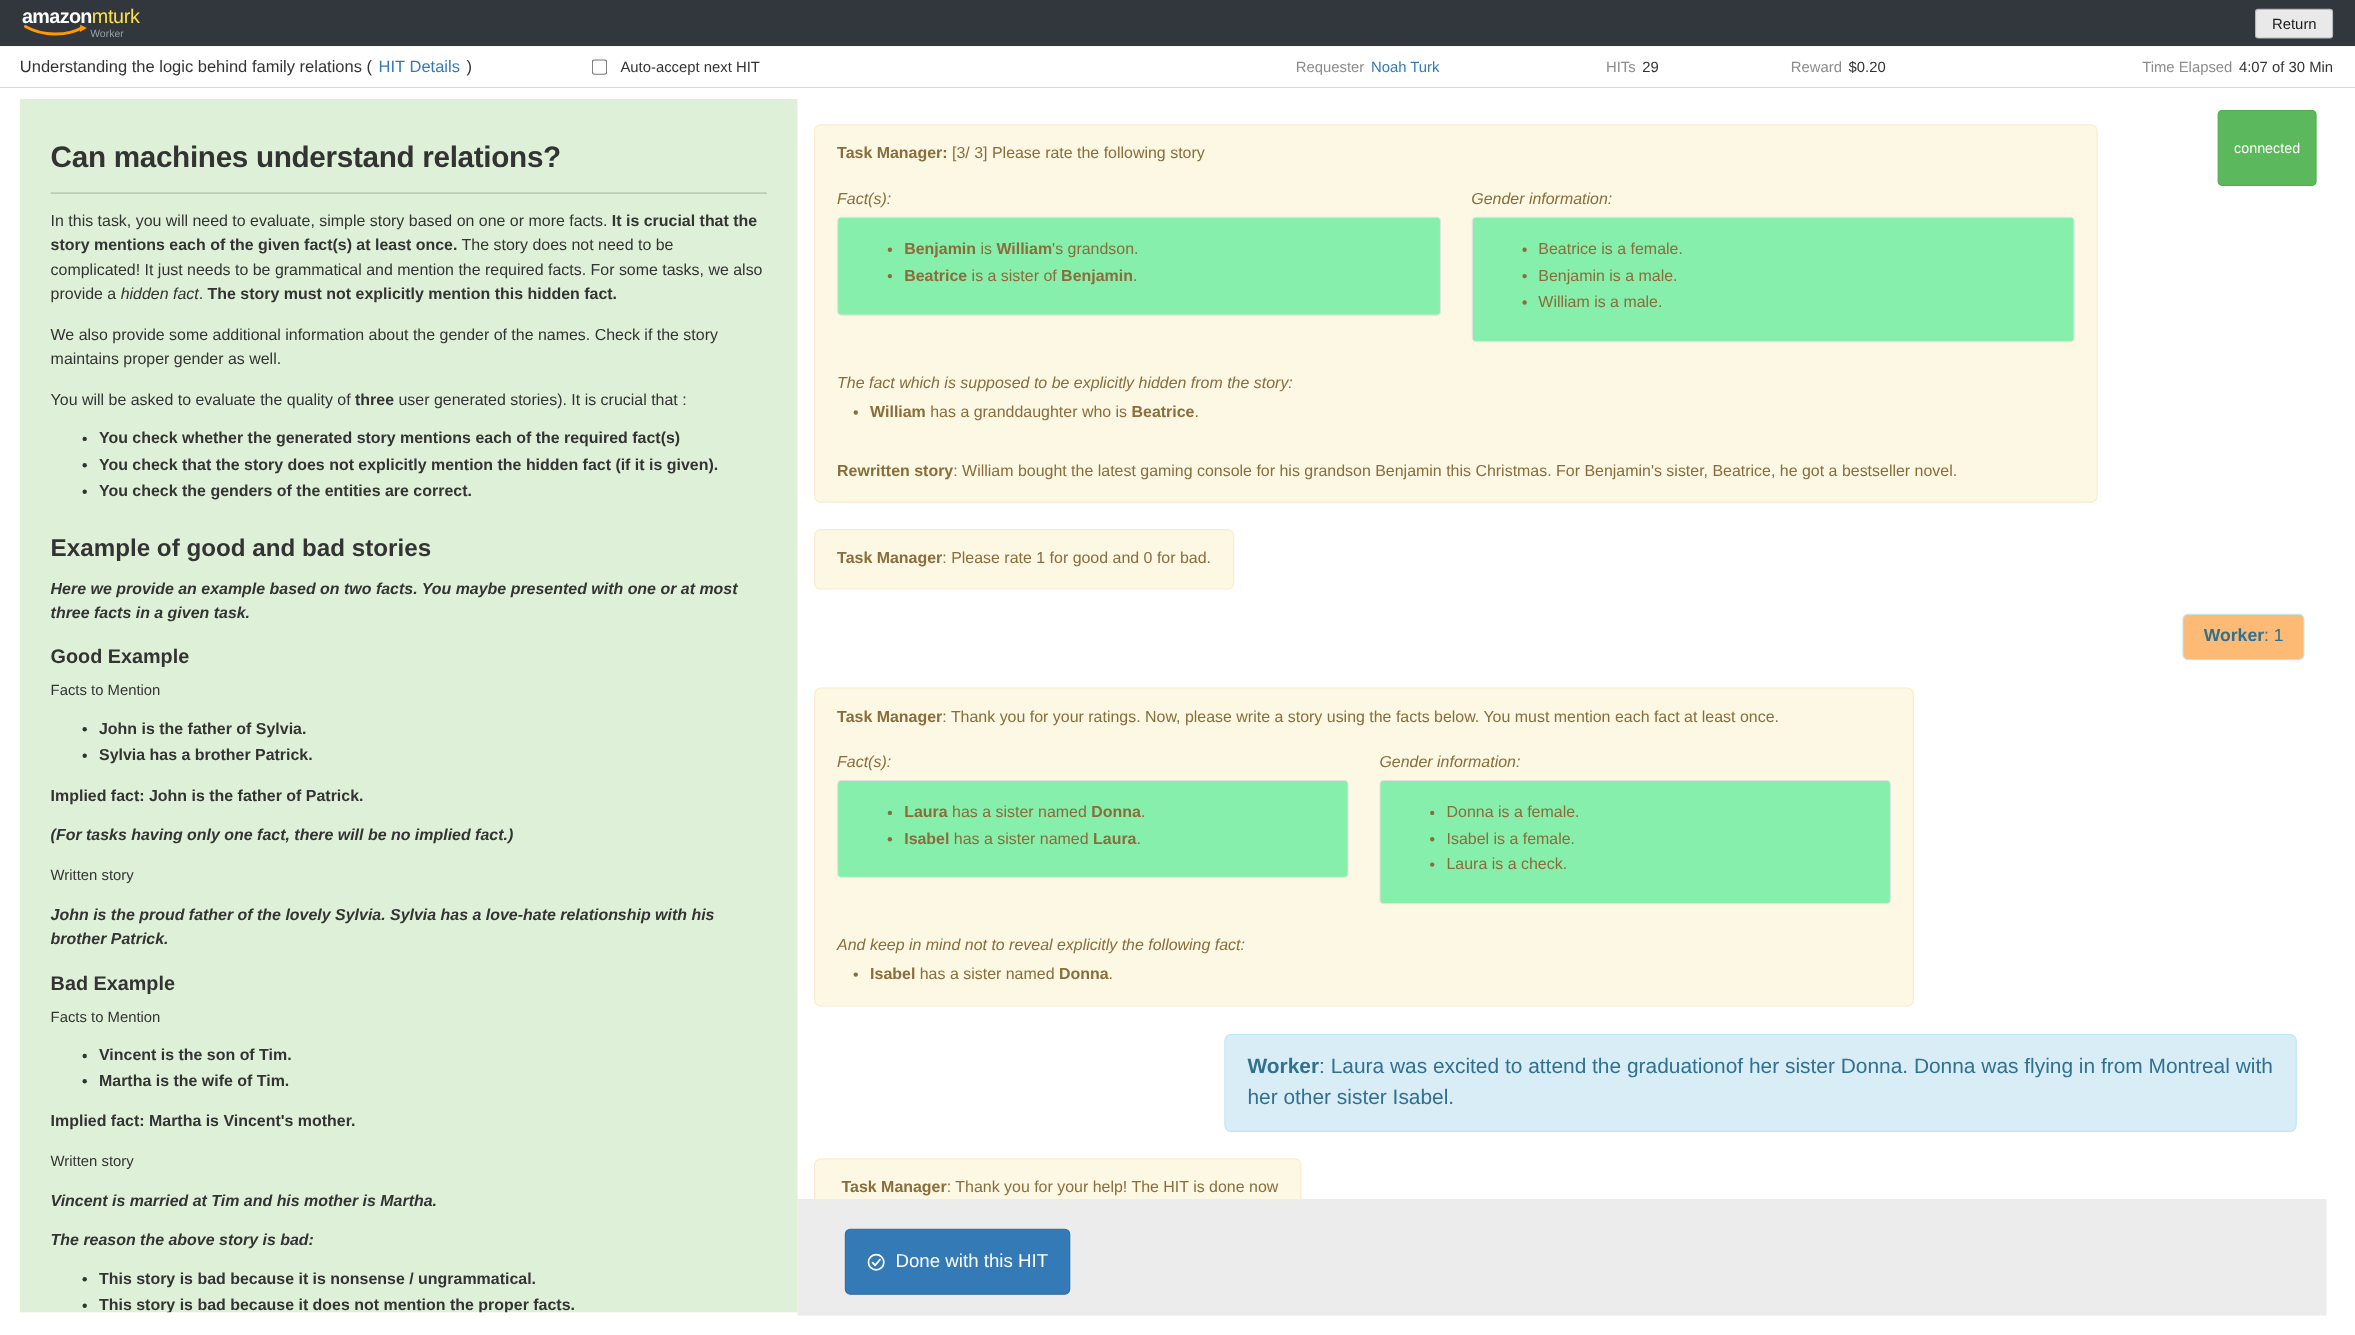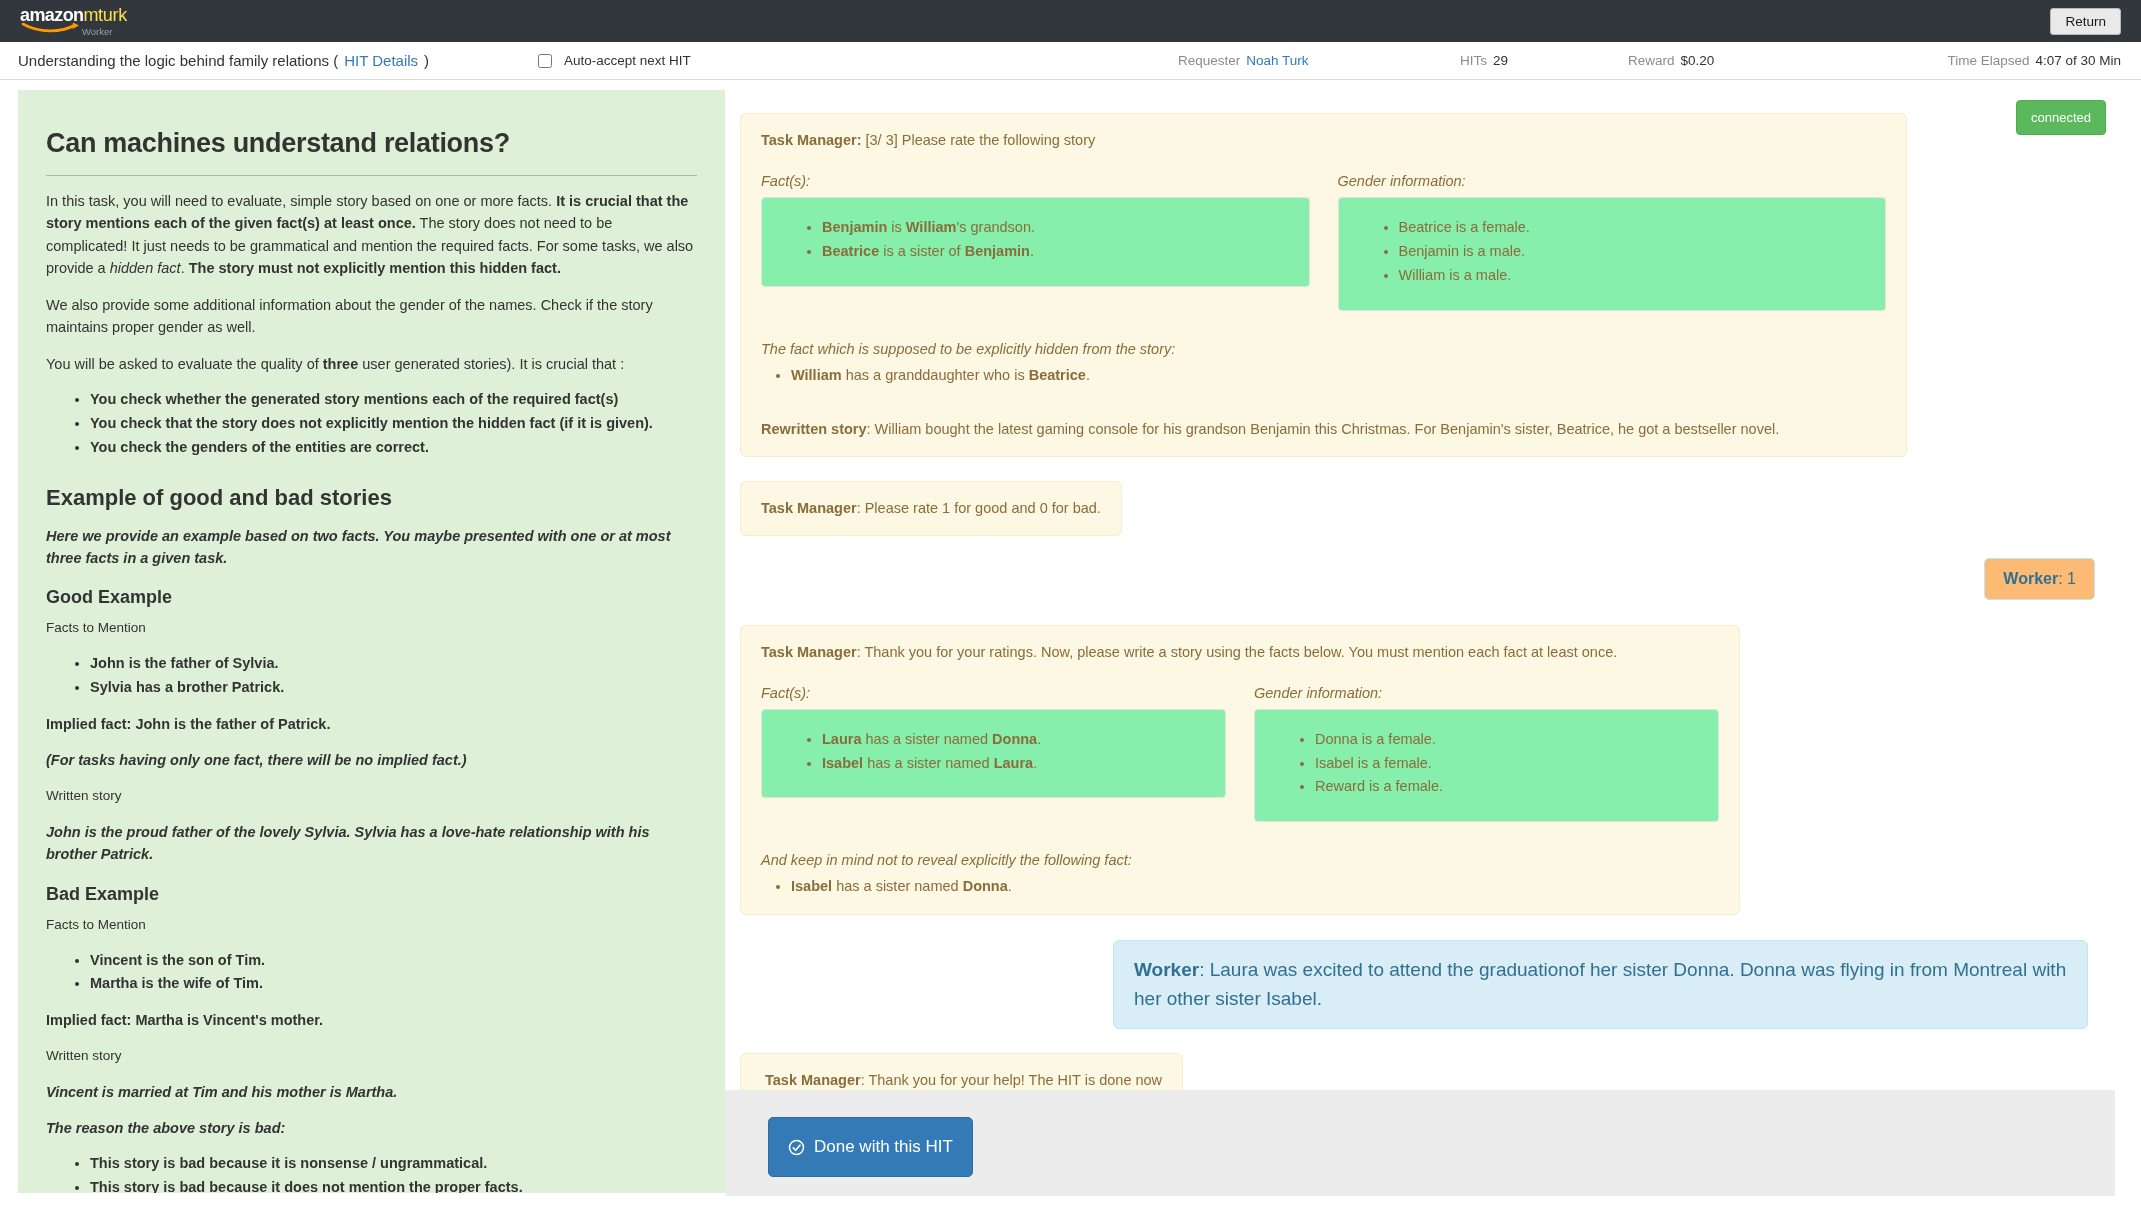--- a/index.html
+++ b/index.html
@@ -90,21 +90,21 @@
     color:#31708f; font-size:16px; padding:11px 18px;
   }
   .worker-bubble {
     width:975px; margin:25px 27px 0 auto;
     background:#d9edf7; border:1px solid #bce8f1; border-radius:6px;
     color:#31708f; font-size:19px; line-height:1.5; padding:15px 20px;
   }
   .connected {
     position:absolute; right:35px; top:100px;
     background:#5cb85c; color:#fff; font-size:13px; border-radius:4px;
-    padding:9px 14px; border:1px solid #4cae4c;
+    padding:26px 14px; border:1px solid #4cae4c;
   }
 
   
   .footer {
     position:absolute; left:725px; top:1090px; width:1390px; height:106px;
     background:#ececec;
   }
   .done-btn {
     display:inline-flex; align-items:center; gap:9px; margin:27px 0 0 43px;
     background:#337ab7; border:1px solid #2e6da4; border-radius:5px;
@@ -251,21 +251,21 @@
               <li><span class="b">Isabel</span><span> has a sister named </span><span class="b">Laura</span><span>.</span></li>
             </ul>
         </div>
       </div>
       <div class="col">
         <div class="box-label">Gender information:</div>
         <div class="gray-box">
           <ul>
               <li>Donna is a female.</li>
               <li>Isabel is a female.</li>
-              <li>Reward is a female.</li>
+              <li>Laura is a check.</li>
             </ul>
         </div>
       </div>
     </div>
     <div class="hidden-section">
       <div class="box-label">And keep in mind not to reveal explicitly the following fact:</div>
       <ul class="hidden-ul">
           <li><span class="b">Isabel</span><span> has a sister named </span><span class="b">Donna</span><span>.</span></li>
         </ul>
     </div>

